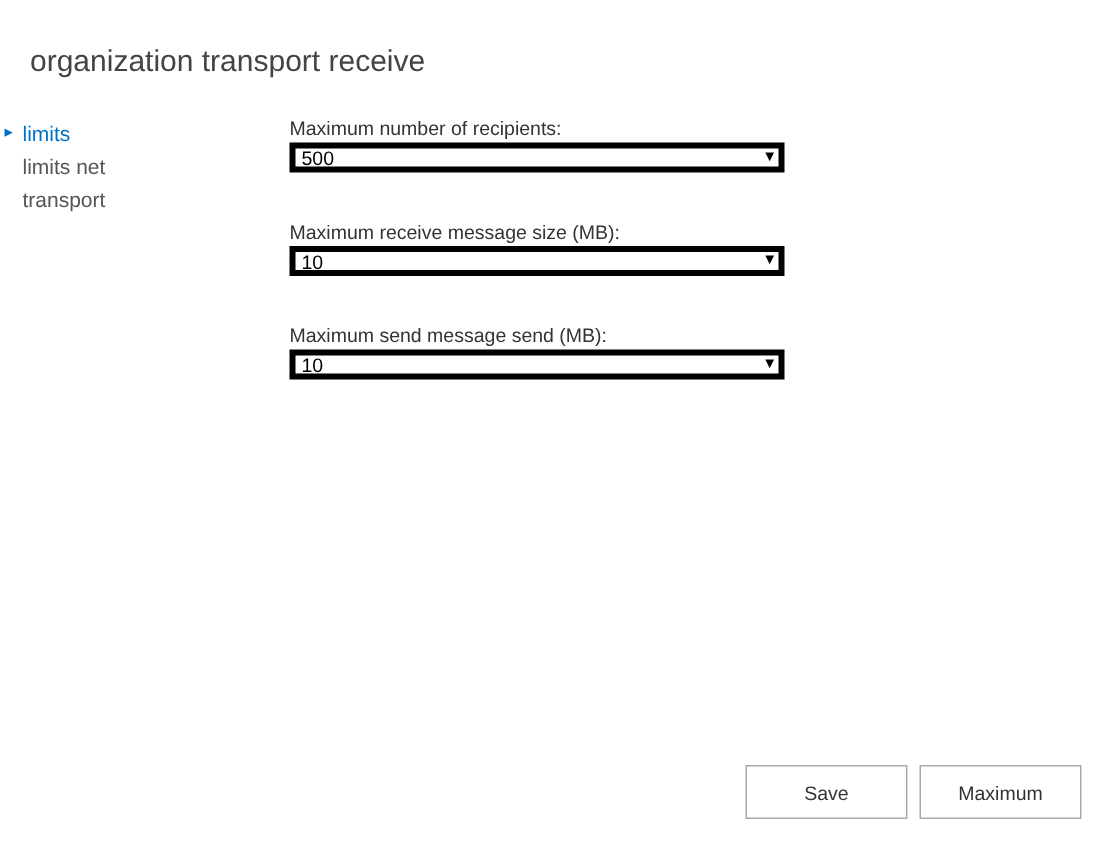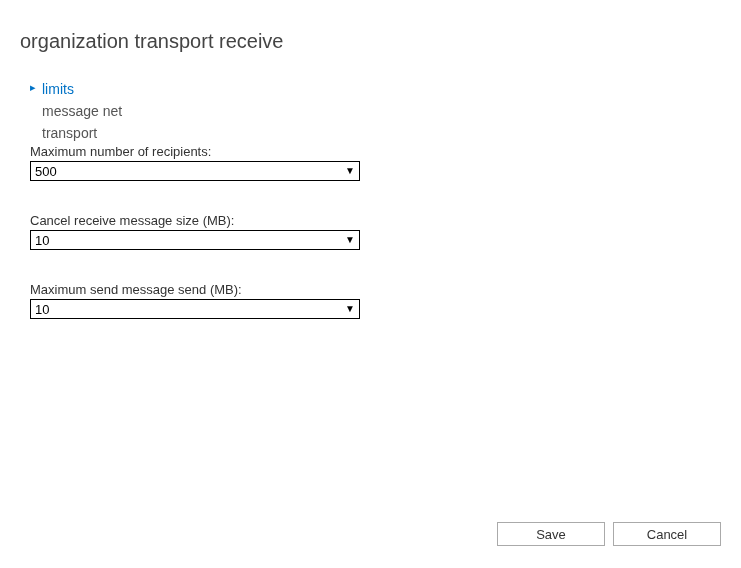--- a/index.html
+++ b/index.html
@@ -17,22 +17,21 @@
       position: relative;
     }
     .page-title {
       font-size: 20px;
       font-weight: 300;
       color: #444;
       padding: 30px 0 0 20px;
     }
     .content {
       display: flex;
-      padding: 25px 0 0 30px;
-      flex-direction: column;
+      padding: 25px 0 0 3px;
     }
     .sidebar {
       width: 190px;
       flex-shrink: 0;
     }
     .sidebar-item {
       padding: 3px 0 3px 12px;
       cursor: pointer;
       color: #555;
       position: relative;
@@ -61,21 +60,21 @@
       color: #333;
       margin-bottom: 2px;
     }
     .select-wrap {
       position: relative;
       width: 330px;
     }
     .select-input {
       width: 100%;
       height: 20px;
-      border: 1px solid #000000;
+      border: 4px solid #000000;
       background: #fff;
       font-size: 13px;
       padding: 0 20px 0 4px;
       line-height: 18px;
       appearance: none;
       -webkit-appearance: none;
       cursor: pointer;
       font-family: inherit;
     }
     .select-arrow {
@@ -88,70 +87,70 @@
     }
     .footer {
       position: absolute;
       bottom: 22px;
       right: 20px;
       display: flex;
       gap: 8px;
     }
     .btn {
       width: 108px;
-      height: 24px;
+      height: 36px;
       border: 1px solid #aaa;
       background: #fff;
       font-size: 13px;
       color: #333;
       cursor: pointer;
       font-family: inherit;
     }
   </style>
 </head>
 <body>
 
 <div class="page-title">organization transport receive</div>
 
 <div class="content">
   <div class="sidebar">
     <div class="sidebar-item active">
       <span>limits</span>
     </div>
     <div class="sidebar-item">
-      <span>message net</span>
+      <span>limits net</span>
     </div>
     <div class="sidebar-item">
       <span>transport</span>
     </div>
   </div>
 
   <div class="main">
     <div class="field-group">
       <div class="field-label">Maximum number of recipients:</div>
       <div class="select-wrap">
         <input type="text" class="select-input" value="500" style="">
         <span class="select-arrow">▼</span>
       </div>
     </div>
 
     <div class="field-group">
-      <div class="field-label">Cancel receive message size (MB):</div>
+      <div class="field-label">Maximum receive message size (MB):</div>
       <div class="select-wrap">
         <input type="text" class="select-input" value="10" style="">
         <span class="select-arrow">▼</span>
       </div>
     </div>
 
     <div class="field-group">
       <div class="field-label">Maximum send message send (MB):</div>
       <div class="select-wrap">
         <input type="text" class="select-input" value="10" style="">
         <span class="select-arrow">▼</span>
       </div>
     </div>
   </div>
 </div>
 
 <div class="footer">
   <button class="btn">Save</button>
-  <button class="btn">Cancel</button>
+  <button class="btn">Maximum</button>
 </div>
 
 </body></html>

